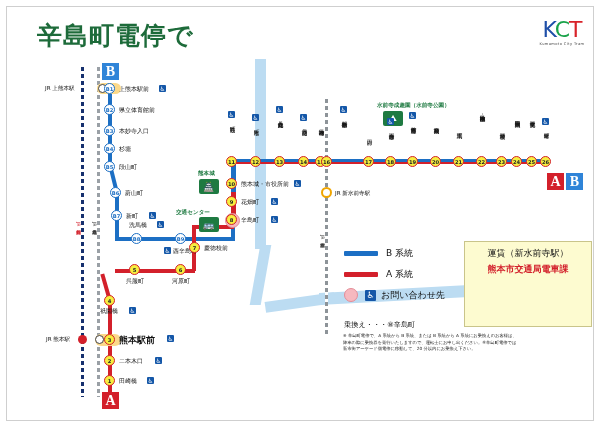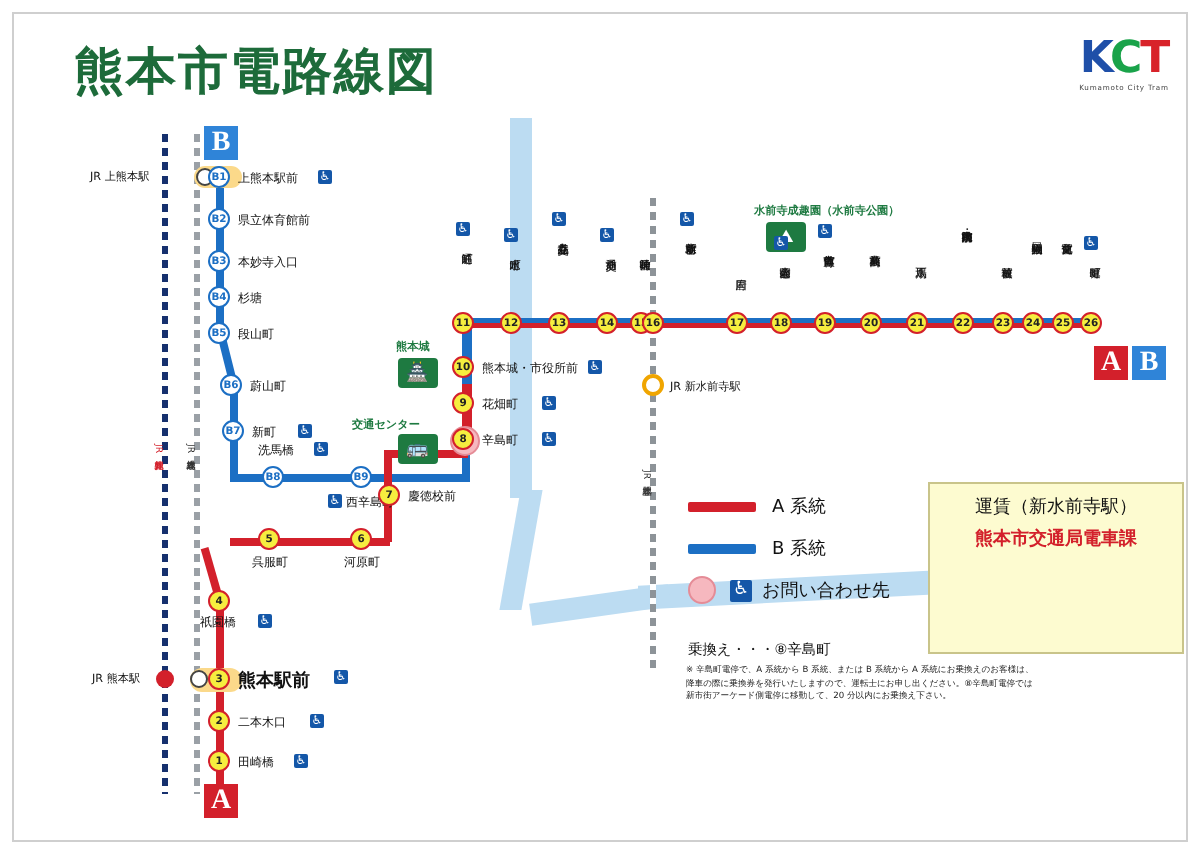--- a/index.html
+++ b/index.html
@@ -15,21 +15,21 @@
     border:1px solid #cfcfcf;background:#ffffff;box-sizing:border-box;
   }
   .abs{position:absolute;}
   
   #title{
     left:30px;top:12px;font-size:25px;font-weight:bold;color:#1d6b3a;
     letter-spacing:1px;white-space:nowrap;
   }
   
   #logo{left:520px;top:12px;width:70px;text-align:center;}
-  #logo .kct{font-size:22px;font-weight:bold;letter-spacing:-1px;line-height:22px;}
+  #logo .kct{font-size:22px;font-weight:normal;letter-spacing:-1px;line-height:22px;}
   #logo .k{color:#1f4fa8;}
   #logo .c{color:#1aa34a;}
   #logo .t{color:#d8232a;}
   #logo .sub{font-size:3.6px;color:#444;margin-top:1px;letter-spacing:.4px;}
   
   .lineA{background:#d3202b;}
   .lineB{background:#1c6fc4;}
   .trackA{position:absolute;background:#d3202b;}
   .trackB{position:absolute;background:#1c6fc4;}
   .trackAB{position:absolute;background:linear-gradient(to bottom,#1c6fc4 0 50%,#d3202b 50% 100%);}
@@ -102,21 +102,21 @@
   #contact{position:absolute;left:470px;top:378px;width:115px;text-align:center;}
   #contact .c1{font-size:6.6px;color:#111;}
   #contact .c2{font-size:5.4px;color:#111;margin-top:1px;}
   #contact .c3{font-size:7.6px;color:#111;font-weight:bold;margin-top:1px;}
 </style>
 </head>
 <body>
 
 <div id="map">
 
-  <div class="abs" id="title">熊本市電路線図</div>
+  <div class="abs" id="title">辛島町電停で</div>
 
   <div class="abs" id="logo">
     <div class="kct"><span class="k">K</span><span class="c">C</span><span class="t">T</span></div>
     <div class="sub">Kumamoto City Tram</div>
   </div>
 
   <div class="abs river" style="left:248px;top:52px;width:11px;height:190px;"></div>
   <div class="abs river" style="left:248px;top:238px;width:11px;height:60px;transform:skewX(-10deg);"></div>
   <div class="abs river" style="left:312px;top:282px;width:150px;height:12px;transform:skewY(-3deg);"></div>
   <div class="abs river" style="left:258px;top:290px;width:70px;height:11px;transform:rotate(-8deg);"></div>
@@ -360,26 +360,26 @@
   <div class="stn-label v" style="left:536px;top:122px;">健軍町</div>
   <div class="wc" style="left:535px;top:111px;">♿</div>
 
   <div class="badge badgeA" style="left:95px;top:385px;">A</div>
   <div class="badge badgeB" style="left:95px;top:56px;">B</div>
   <div class="badge badgeA" style="left:540px;top:166px;">A</div>
   <div class="badge badgeB" style="left:559px;top:166px;">B</div>
 
   <div class="abs" id="legend">
     <div class="lg-row">
+      <div class="lg-swatch lineB"></div>
+      <div class="lg-txt">B 系統</div>
+    </div>
+    <div class="lg-row">
       <div class="lg-swatch lineA"></div>
       <div class="lg-txt">A 系統</div>
-    </div>
-    <div class="lg-row">
-      <div class="lg-swatch lineB"></div>
-      <div class="lg-txt">B 系統</div>
     </div>
     <div class="lg-row">
       <div class="lg-circ"></div>
       <div class="lg-wc">♿</div>
       <div class="lg-txt">お問い合わせ先</div>
     </div>
   </div>
   <div id="transfer">乗換え・・・⑧辛島町</div>
   <div id="note">※ 辛島町電停で、A 系統から B 系統、または B 系統から A 系統にお乗換えのお客様は、降車の際に乗換券を発行いたしますので、運転士にお申し出ください。⑧辛島町電停では新市街アーケード側電停に移動して、20 分以内にお乗換え下さい。</div>
 

